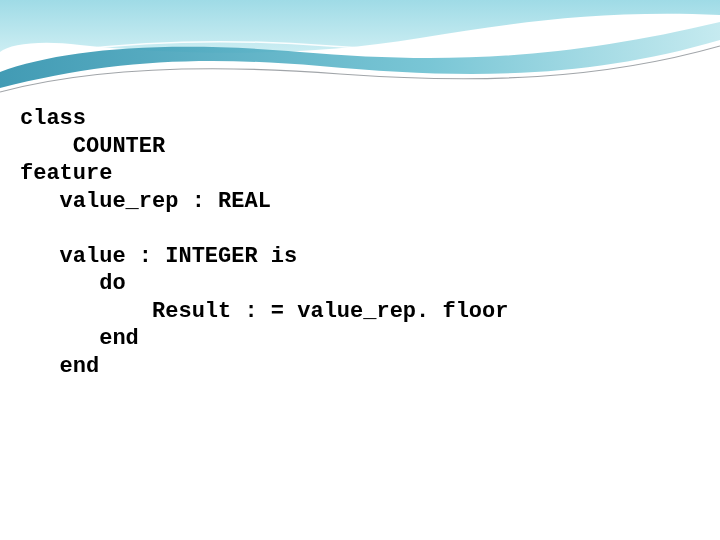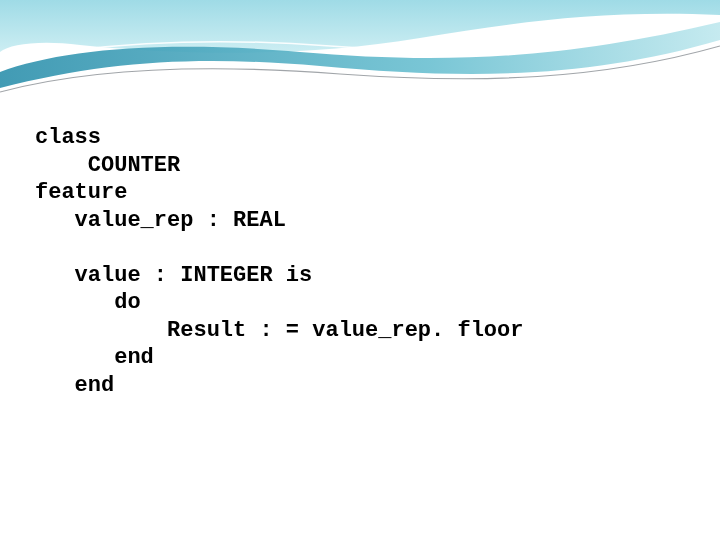--- a/index.html
+++ b/index.html
@@ -11,23 +11,22 @@
   }
   .wave-header {
     position: absolute;
     top: 0; left: 0;
     width: 720px; height: 120px;
     pointer-events: none;
   }
   .content {
     position: absolute;
     top: 105px;
-    left: 35px;
+    left: 20px;
     right: 28px;
-    margin-top: 19px;
   }
   pre.code {
     font-family: "Consolas", "Courier New", monospace;
     font-size: 22px;
     line-height: 1.25;
     color: #000;
     font-weight: 600;
     white-space: pre;
   }
 </style>

